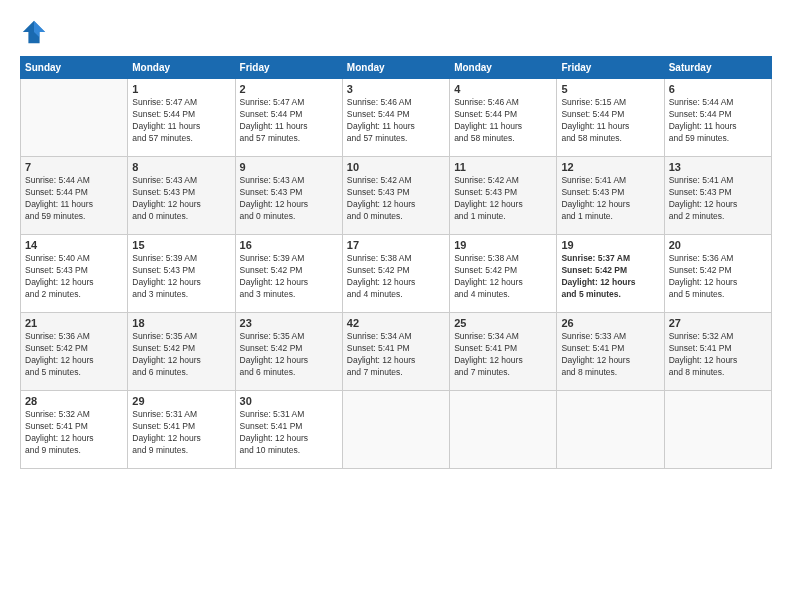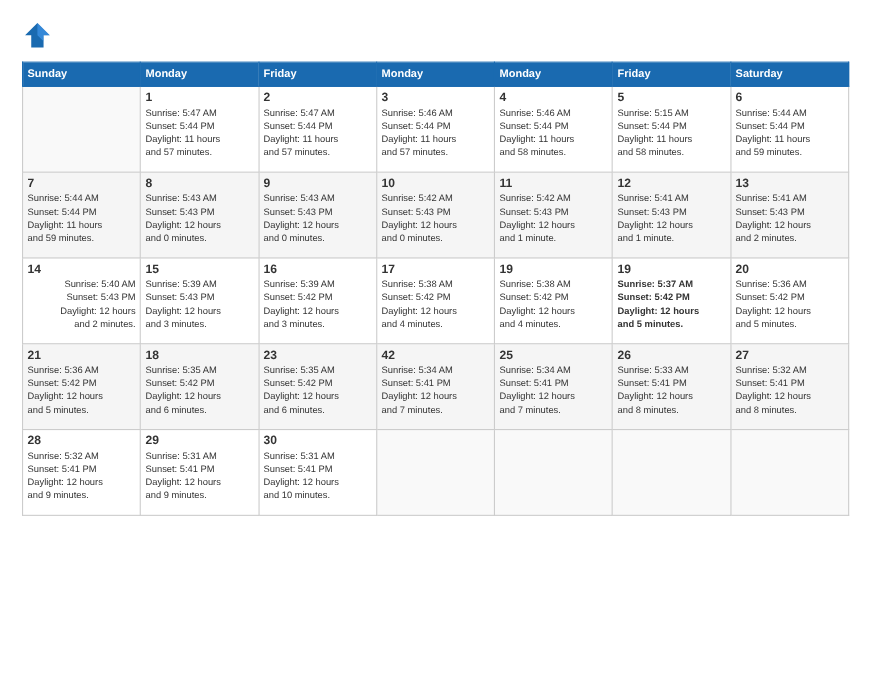--- a/index.html
+++ b/index.html
@@ -229,21 +229,21 @@
             <span class="day-num">13</span>
             <div class="cell-info" style="white-space: pre-line;">Sunrise: 5:41 AM
 Sunset: 5:43 PM
 Daylight: 12 hours
 and 2 minutes.</div>
           </td>
         </tr>
         <tr>
           <td>
             <span class="day-num">14</span>
-            <div class="cell-info" style="white-space: pre-line; text-align: right;">Sunrise: 5:40 AM
+            <div class="cell-info" style="white-space: pre-line;">Sunrise: 5:40 AM
 Sunset: 5:43 PM
 Daylight: 12 hours
 and 2 minutes.</div>
           </td>
           <td>
             <span class="day-num">15</span>
             <div class="cell-info" style="white-space: pre-line;">Sunrise: 5:39 AM
 Sunset: 5:43 PM
 Daylight: 12 hours
 and 3 minutes.</div>

